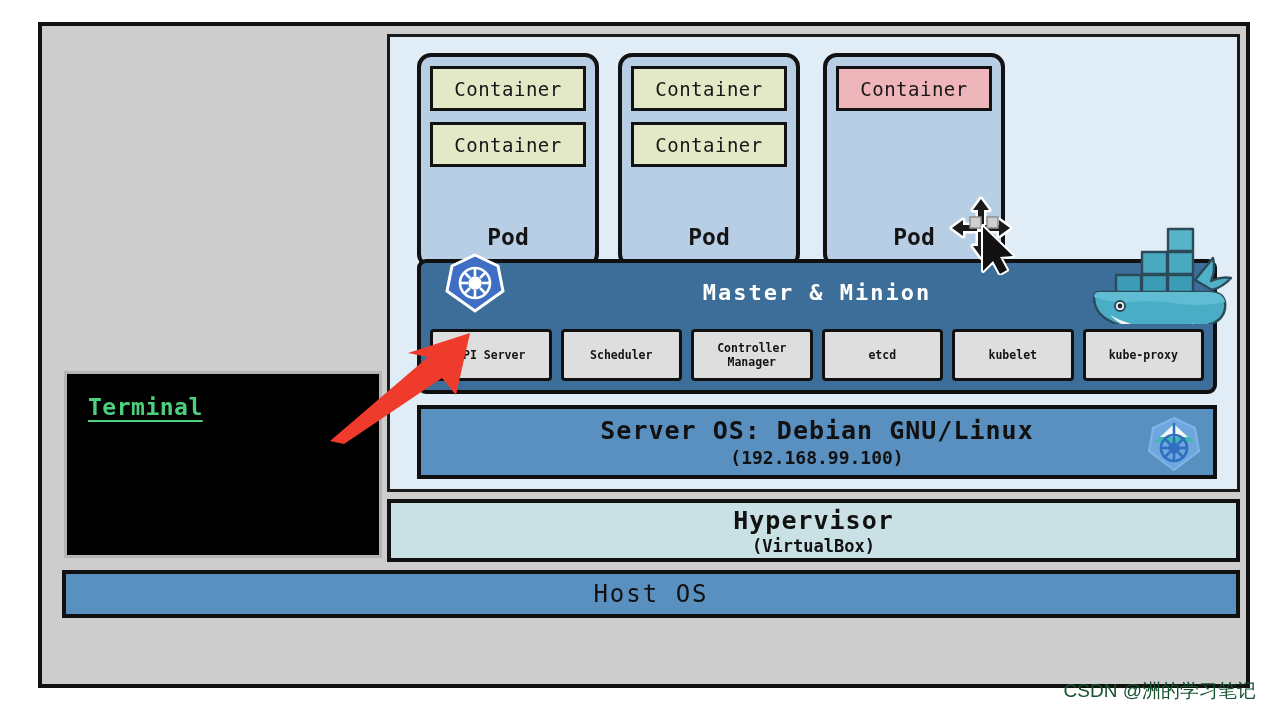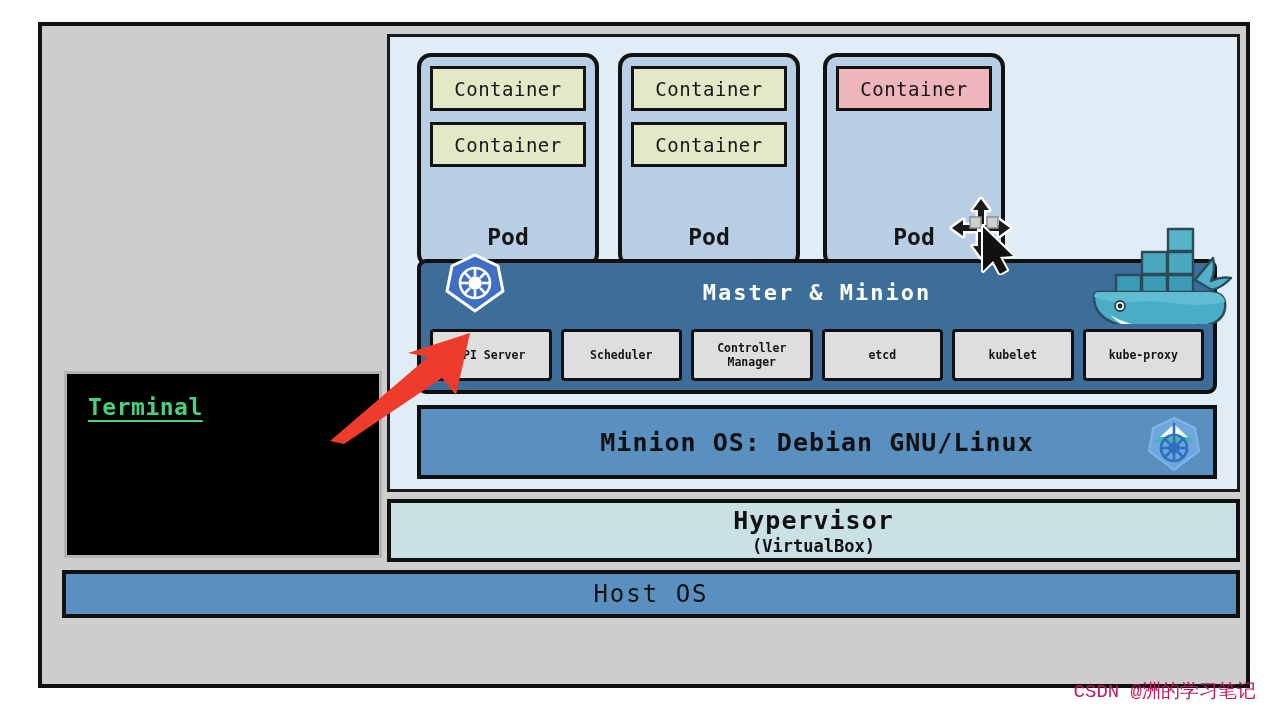--- a/index.html
+++ b/index.html
@@ -272,22 +272,22 @@
   }
   #host-os-bar { top: 544px; }
   #physical-server-bar { top: 601px; }
 
   
   #watermark {
     position: absolute;
     right: 10px;
     bottom: 4px;
     font-size: 19px;
-    color: #be185d;
-    font-family: Liberation Mono, monospace;
+    color: #14532d;
+    font-family: Liberation Sans, sans-serif;
     white-space: nowrap;
     z-index: 20;
   }
 </style>
 </head>
 <body>
 
 <div id="diagram-frame">
 
   <div id="vm-panel">
@@ -370,21 +370,22 @@
         <div class="component-box">Scheduler</div>
         <div class="component-box" style="white-space:pre-line">Controller
 Manager</div>
         <div class="component-box">etcd</div>
         <div class="component-box">kubelet</div>
         <div class="component-box">kube-proxy</div>
       </div>
     </div>
 
     <div id="guest-os-bar">
-      <div id="guest-os-title">Minion OS: Debian GNU/Linux</div>
+      <div id="guest-os-title">Server OS: Debian GNU/Linux</div>
+      <div id="guest-os-ip">(192.168.99.100)</div>
       <svg id="minikube-icon" viewBox="0 0 58 58">
         <polygon points="29,3 50,13 54,36 29,55 4,36 8,13" fill="#6ea6dd" stroke="#7fb6e8" stroke-width="2"></polygon>
         <path d="M29 9 L49 27 H9 Z" fill="#3fb8ad"></path>
         <path d="M29 9 L43 22 H15 Z" fill="#f2f8fa"></path>
         <g stroke="#2f6fc0" stroke-width="2.6" fill="none">
           <circle cx="29" cy="33" r="13"></circle>
           <circle cx="29" cy="33" r="4.5" fill="#2f6fc0"></circle>
           <line x1="29" y1="8" x2="29" y2="28"></line>
           <line x1="29" y1="38" x2="29" y2="46"></line>
           <line x1="16" y1="33" x2="24" y2="33"></line>

